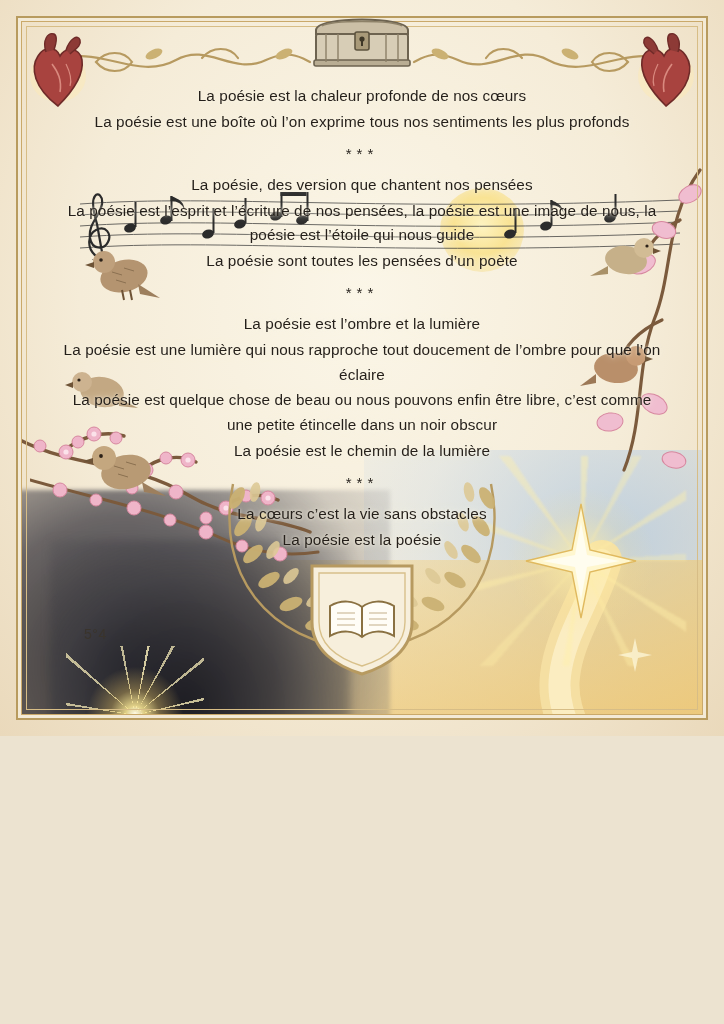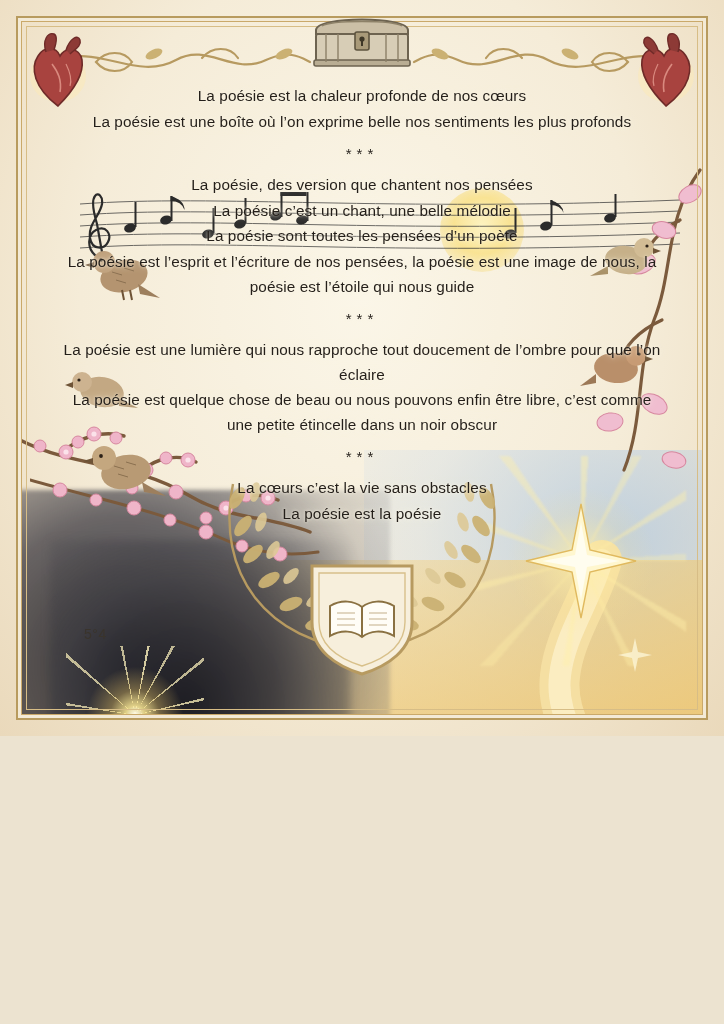--- a/index.html
+++ b/index.html
@@ -535,31 +535,32 @@
     <ellipse cx="36" cy="52" rx="28" ry="26" fill="#fbe9b8" opacity=".55"></ellipse>
     <path d="M36 82 C 60 64, 64 44, 56 32 C 50 22, 38 22, 34 32 C 28 22, 14 24, 12 36 C 10 50, 20 66, 36 82 Z" fill="#a8433f" stroke="#6e2a28" stroke-width="1.6"></path>
     <path d="M48 28 C 52 16, 46 8, 40 10 C 36 12, 38 20, 40 26" fill="#8d3a36" stroke="#6e2a28" stroke-width="1.4"></path>
     <path d="M28 26 C 24 14, 16 10, 14 16 C 12 22, 20 26, 24 30" fill="#8d3a36" stroke="#6e2a28" stroke-width="1.4"></path>
     <path d="M42 40 C 36 48, 32 56, 34 68" stroke="#d98a7f" stroke-width="1.6" fill="none"></path>
     <path d="M28 40 C 24 48, 22 56, 24 62" stroke="#d98a7f" stroke-width="1.2" fill="none"></path>
   </svg>
 
   <div class="poem">
     <p class="ln">La poésie est la chaleur profonde de nos cœurs</p>
-    <p class="ln">La poésie est une boîte où l’on exprime belle nos sentiments les plus profonds</p>
+    <p class="ln">La poésie est une boîte où l’on exprime tous nos sentiments les plus profonds</p>
 
     <p class="sep">***</p>
     <p class="ln">La poésie, des version que chantent nos pensées</p>
-    <p class="ln">La poésie c’est un chant, une belle mélodie</p>
+    <p class="ln">La poésie est l’esprit et l’écriture de nos pensées, la poésie est une image de nous, la poésie est l’étoile qui nous guide</p>
     <p class="ln">La poésie sont toutes les pensées d’un poète</p>
-    <p class="ln">La poésie est l’esprit et l’écriture de nos pensées, la poésie est une image de nous, la poésie est l’étoile qui nous guide</p>
 
     <p class="sep">***</p>
+    <p class="ln">La poésie est l’ombre et la lumière</p>
     <p class="ln">La poésie est une lumière qui nous rapproche tout doucement de l’ombre pour que l’on éclaire</p>
     <p class="ln">La poésie est quelque chose de beau ou nous pouvons enfin être libre, c’est comme une petite étincelle dans un noir obscur</p>
+    <p class="ln">La poésie est le chemin de la lumière</p>
 
     <p class="sep">***</p>
     <p class="ln">La cœurs c’est la vie sans obstacles</p>
     <p class="ln">La poésie est la poésie</p>
   </div>
 
   <div class="page-number">5°4</div>
 
 </div>
 

